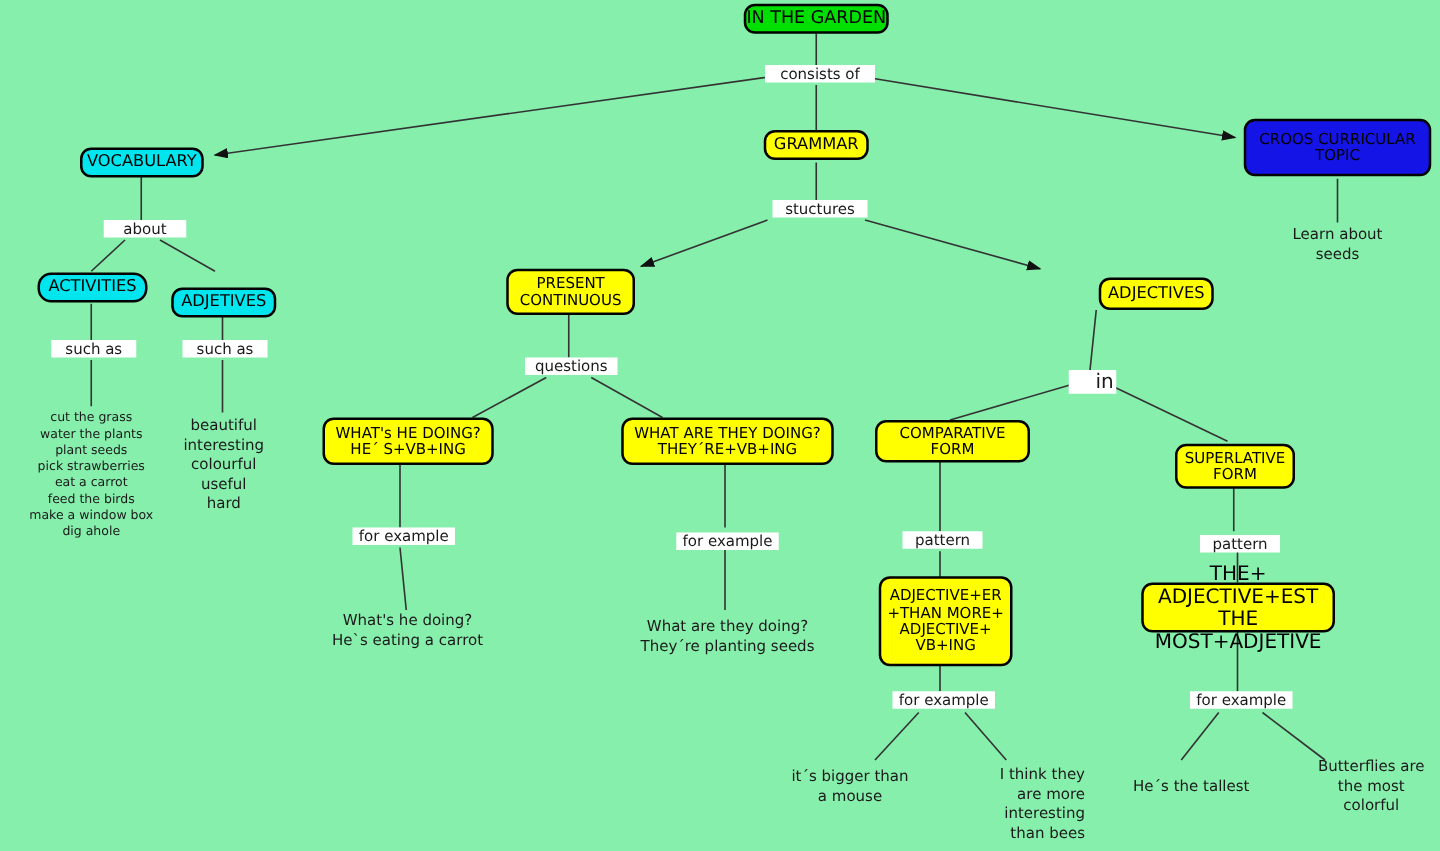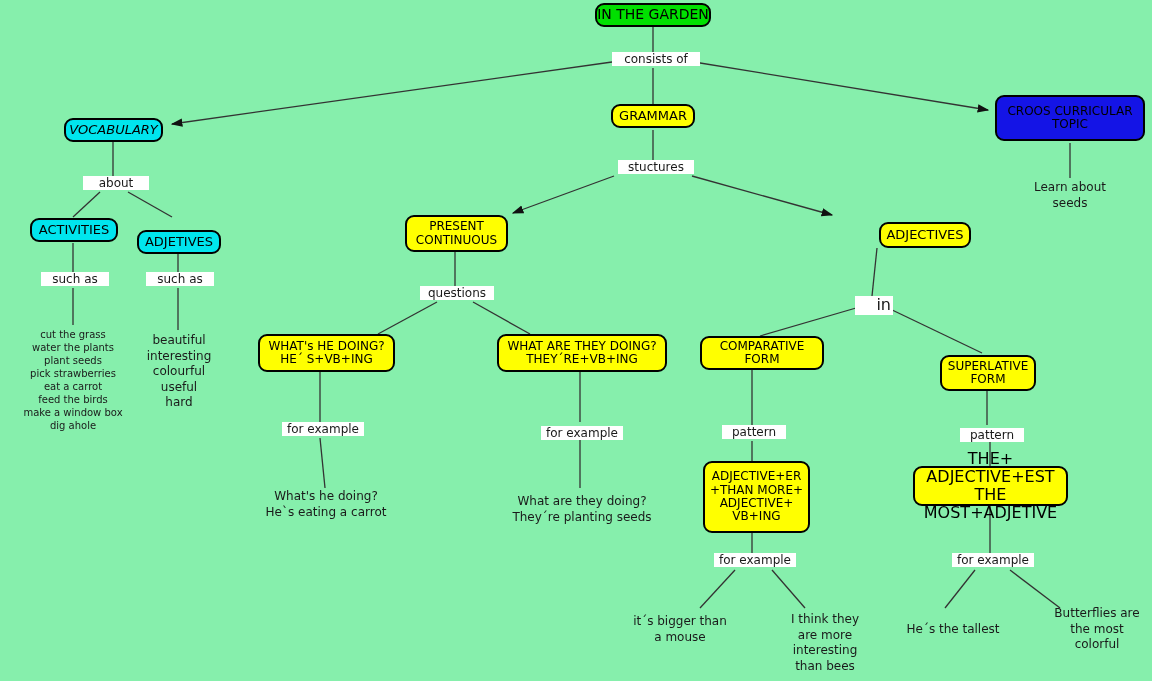--- a/index.html
+++ b/index.html
@@ -127,28 +127,28 @@
 
       <path d="M990,505 L990,553"></path>
 
       <path d="M975,570 L945,608"></path>
       <path d="M1010,570 L1060,608"></path>
     </g>
   </svg>
 
   <div class="node green" style="left:595px;top:3px;width:116px;height:24px;font-size:14px;">IN THE GARDEN</div>
 
-  <div class="node cyan" style="left:64px;top:118px;width:99px;height:24px;font-size:13px;font-style:italic;">VOCABULARY</div>
+  <div class="node cyan" style="left:64px;top:118px;width:99px;height:24px;font-size:13px;">VOCABULARY</div>
 
   <div class="node yellow" style="left:611px;top:104px;width:84px;height:24px;font-size:13px;">GRAMMAR</div>
 
   <div class="node blue" style="left:995px;top:95px;width:150px;height:46px;font-size:12px;color:#000;">CROOS CURRICULAR
 TOPIC</div>
 
-  <div class="node cyan" style="left:30px;top:218px;width:88px;height:24px;font-size:13px;">ACTIVITIES</div>
+  <div class="node cyan" style="left:30px;top:218px;width:88px;height:24px;font-size:13px;border-radius:11px;">ACTIVITIES</div>
 
   <div class="node cyan" style="left:137px;top:218px;width:84px;height:24px;font-size:13px;margin-top:12px;">ADJETIVES</div>
 
   <div class="node yellow" style="left:405px;top:215px;width:103px;height:37px;font-size:12px;">PRESENT
 CONTINUOUS</div>
 
   <div class="node yellow" style="left:832px;top:222px;width:92px;height:26px;font-size:13px;margin-left:47px;">ADJECTIVES</div>
 
   <div class="node yellow" style="left:258px;top:334px;width:137px;height:38px;font-size:12px;">WHAT's HE DOING?
 HE´ S+VB+ING</div>
@@ -216,21 +216,21 @@
 
   <div class="leaf" style="left:250px;top:489px;width:152px;font-size:12px;">What's he doing?
 He`s eating a carrot</div>
 
   <div class="leaf" style="left:502px;top:494px;width:160px;font-size:12px;">What are they doing?
 They´re planting seeds</div>
 
   <div class="leaf" style="left:620px;top:614px;width:120px;font-size:12px;">it´s bigger than
 a mouse</div>
 
-  <div class="leaf" style="left:782px;top:612px;width:86px;font-size:12px;">I think they
+  <div class="leaf" style="left:782px;top:612px;width:86px;font-size:12px;text-align:right;">I think they
 are more
 interesting
 than bees</div>
 
   <div class="leaf" style="left:893px;top:622px;width:120px;font-size:12px;">He´s the tallest</div>
 
   <div class="leaf" style="left:1044px;top:606px;width:106px;font-size:12px;">Butterflies are
 the most
 colorful</div>
 

